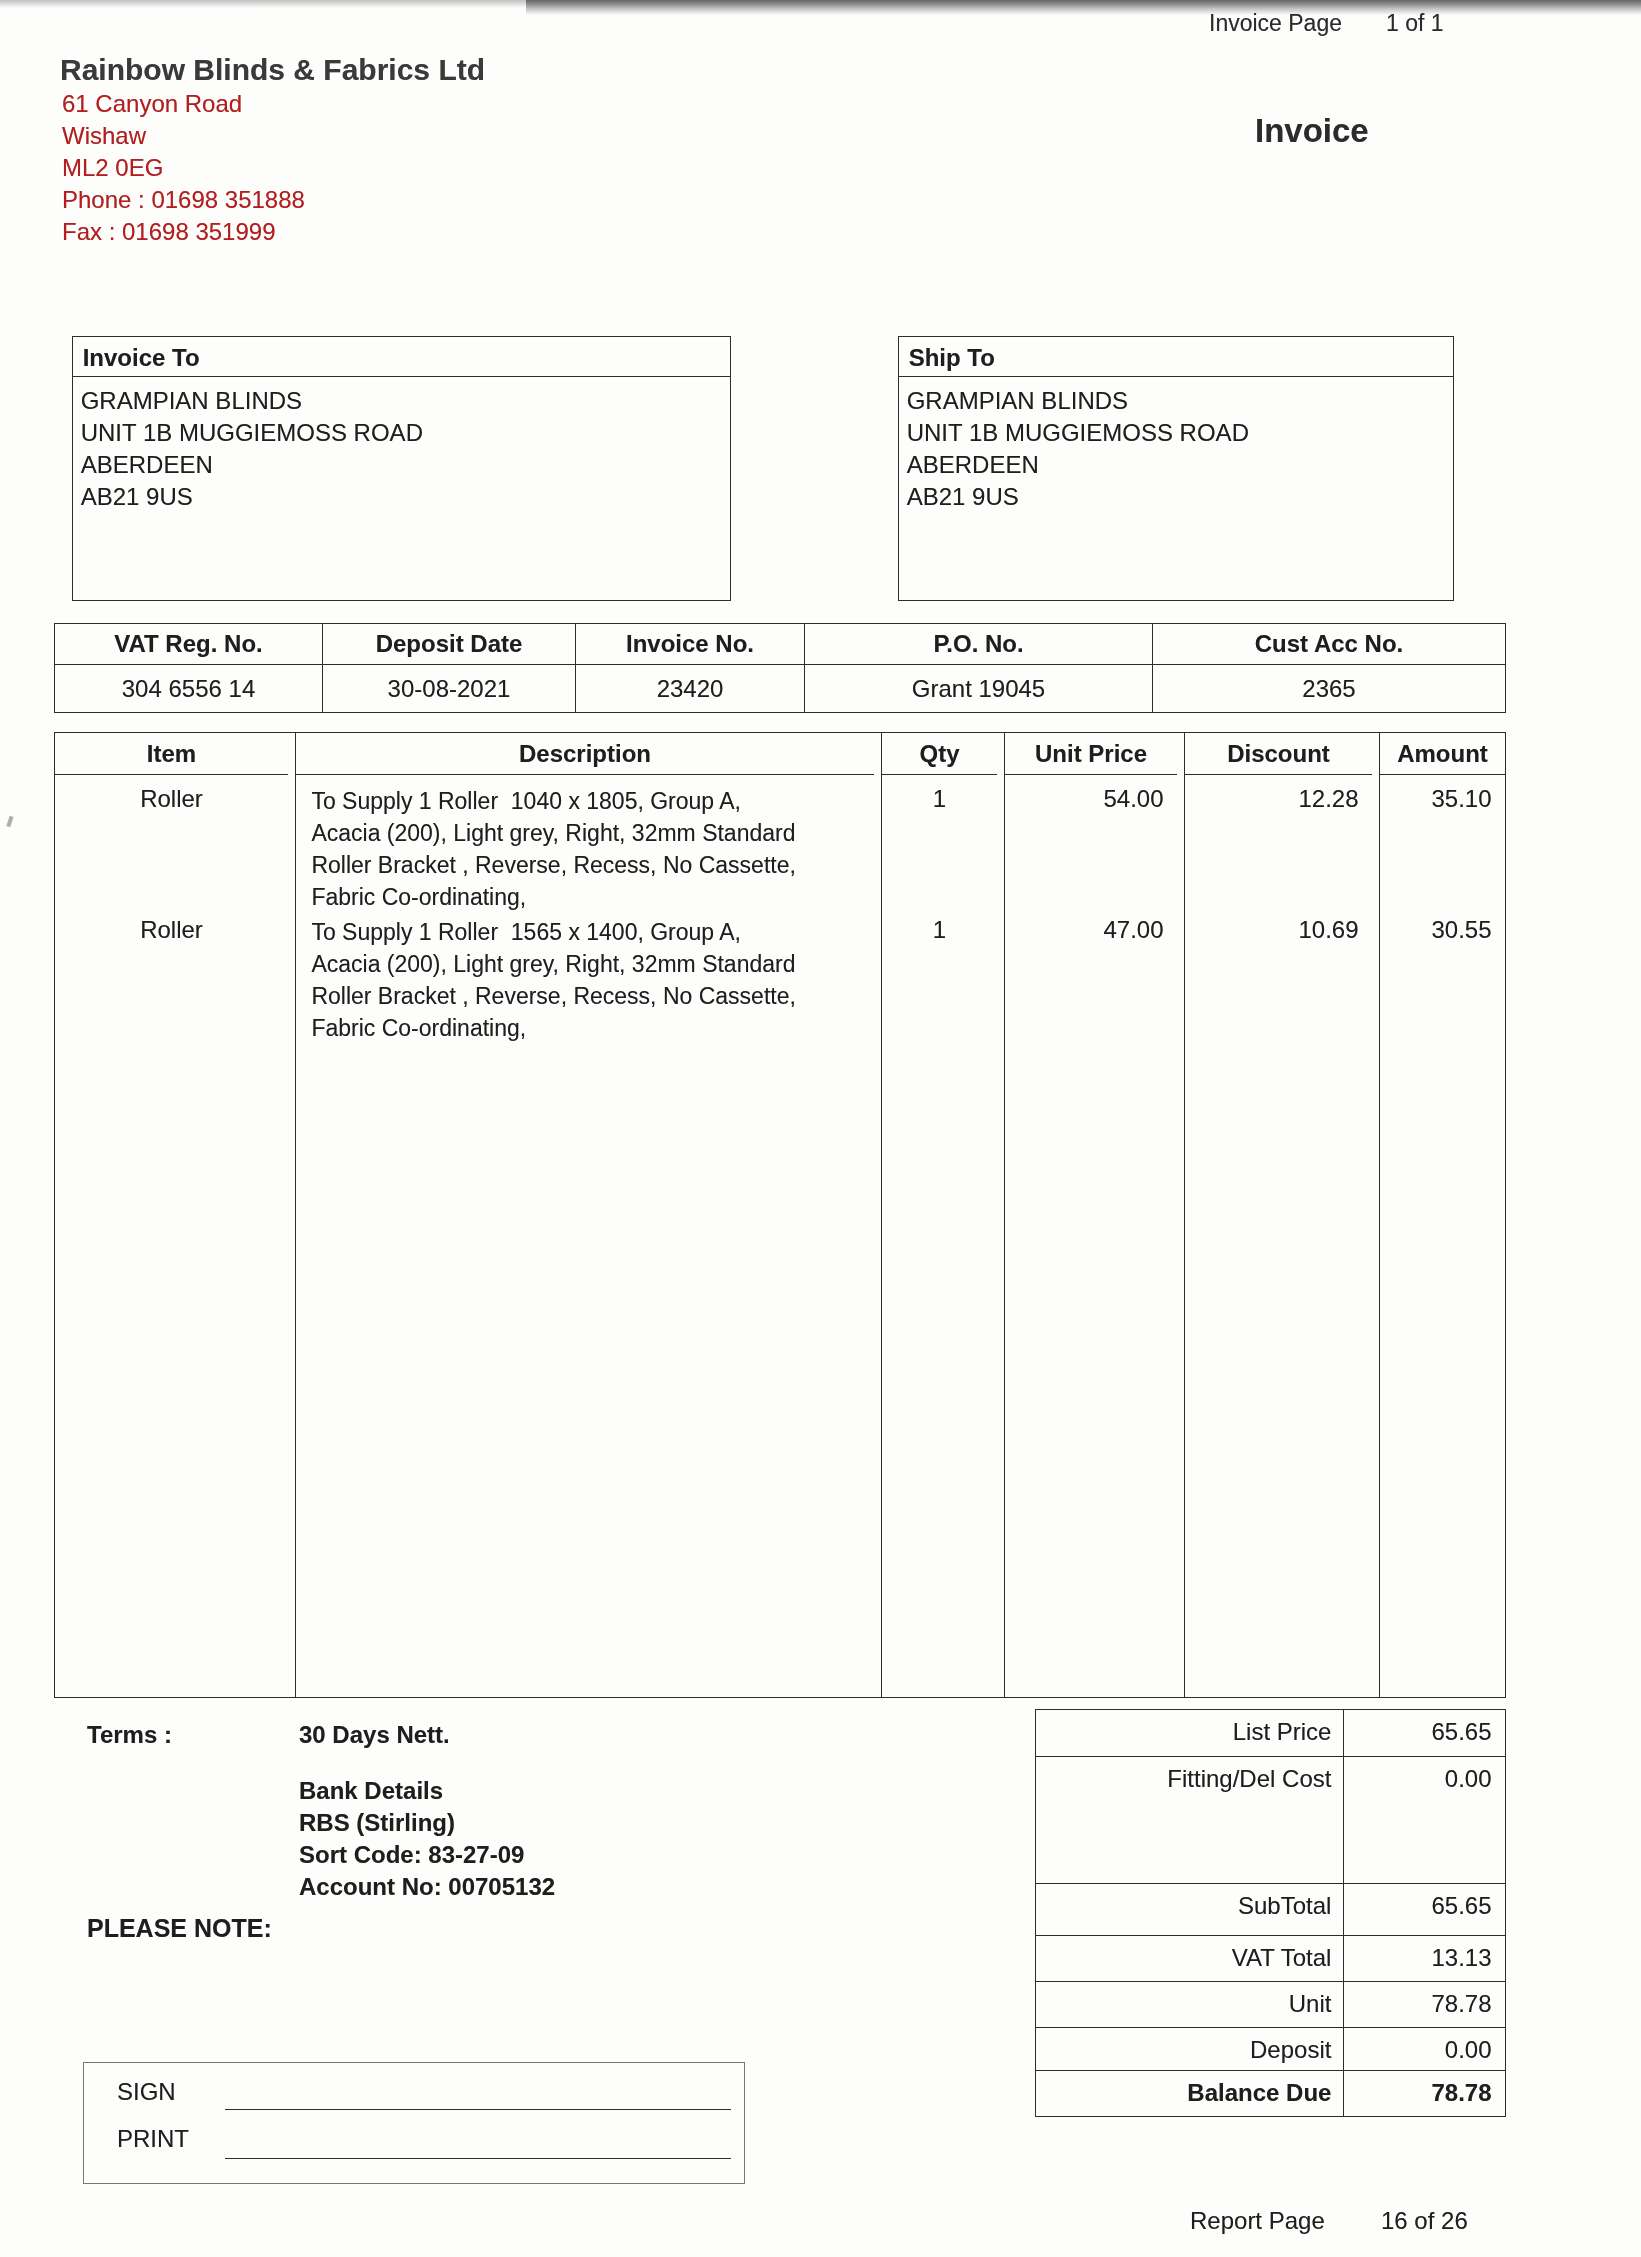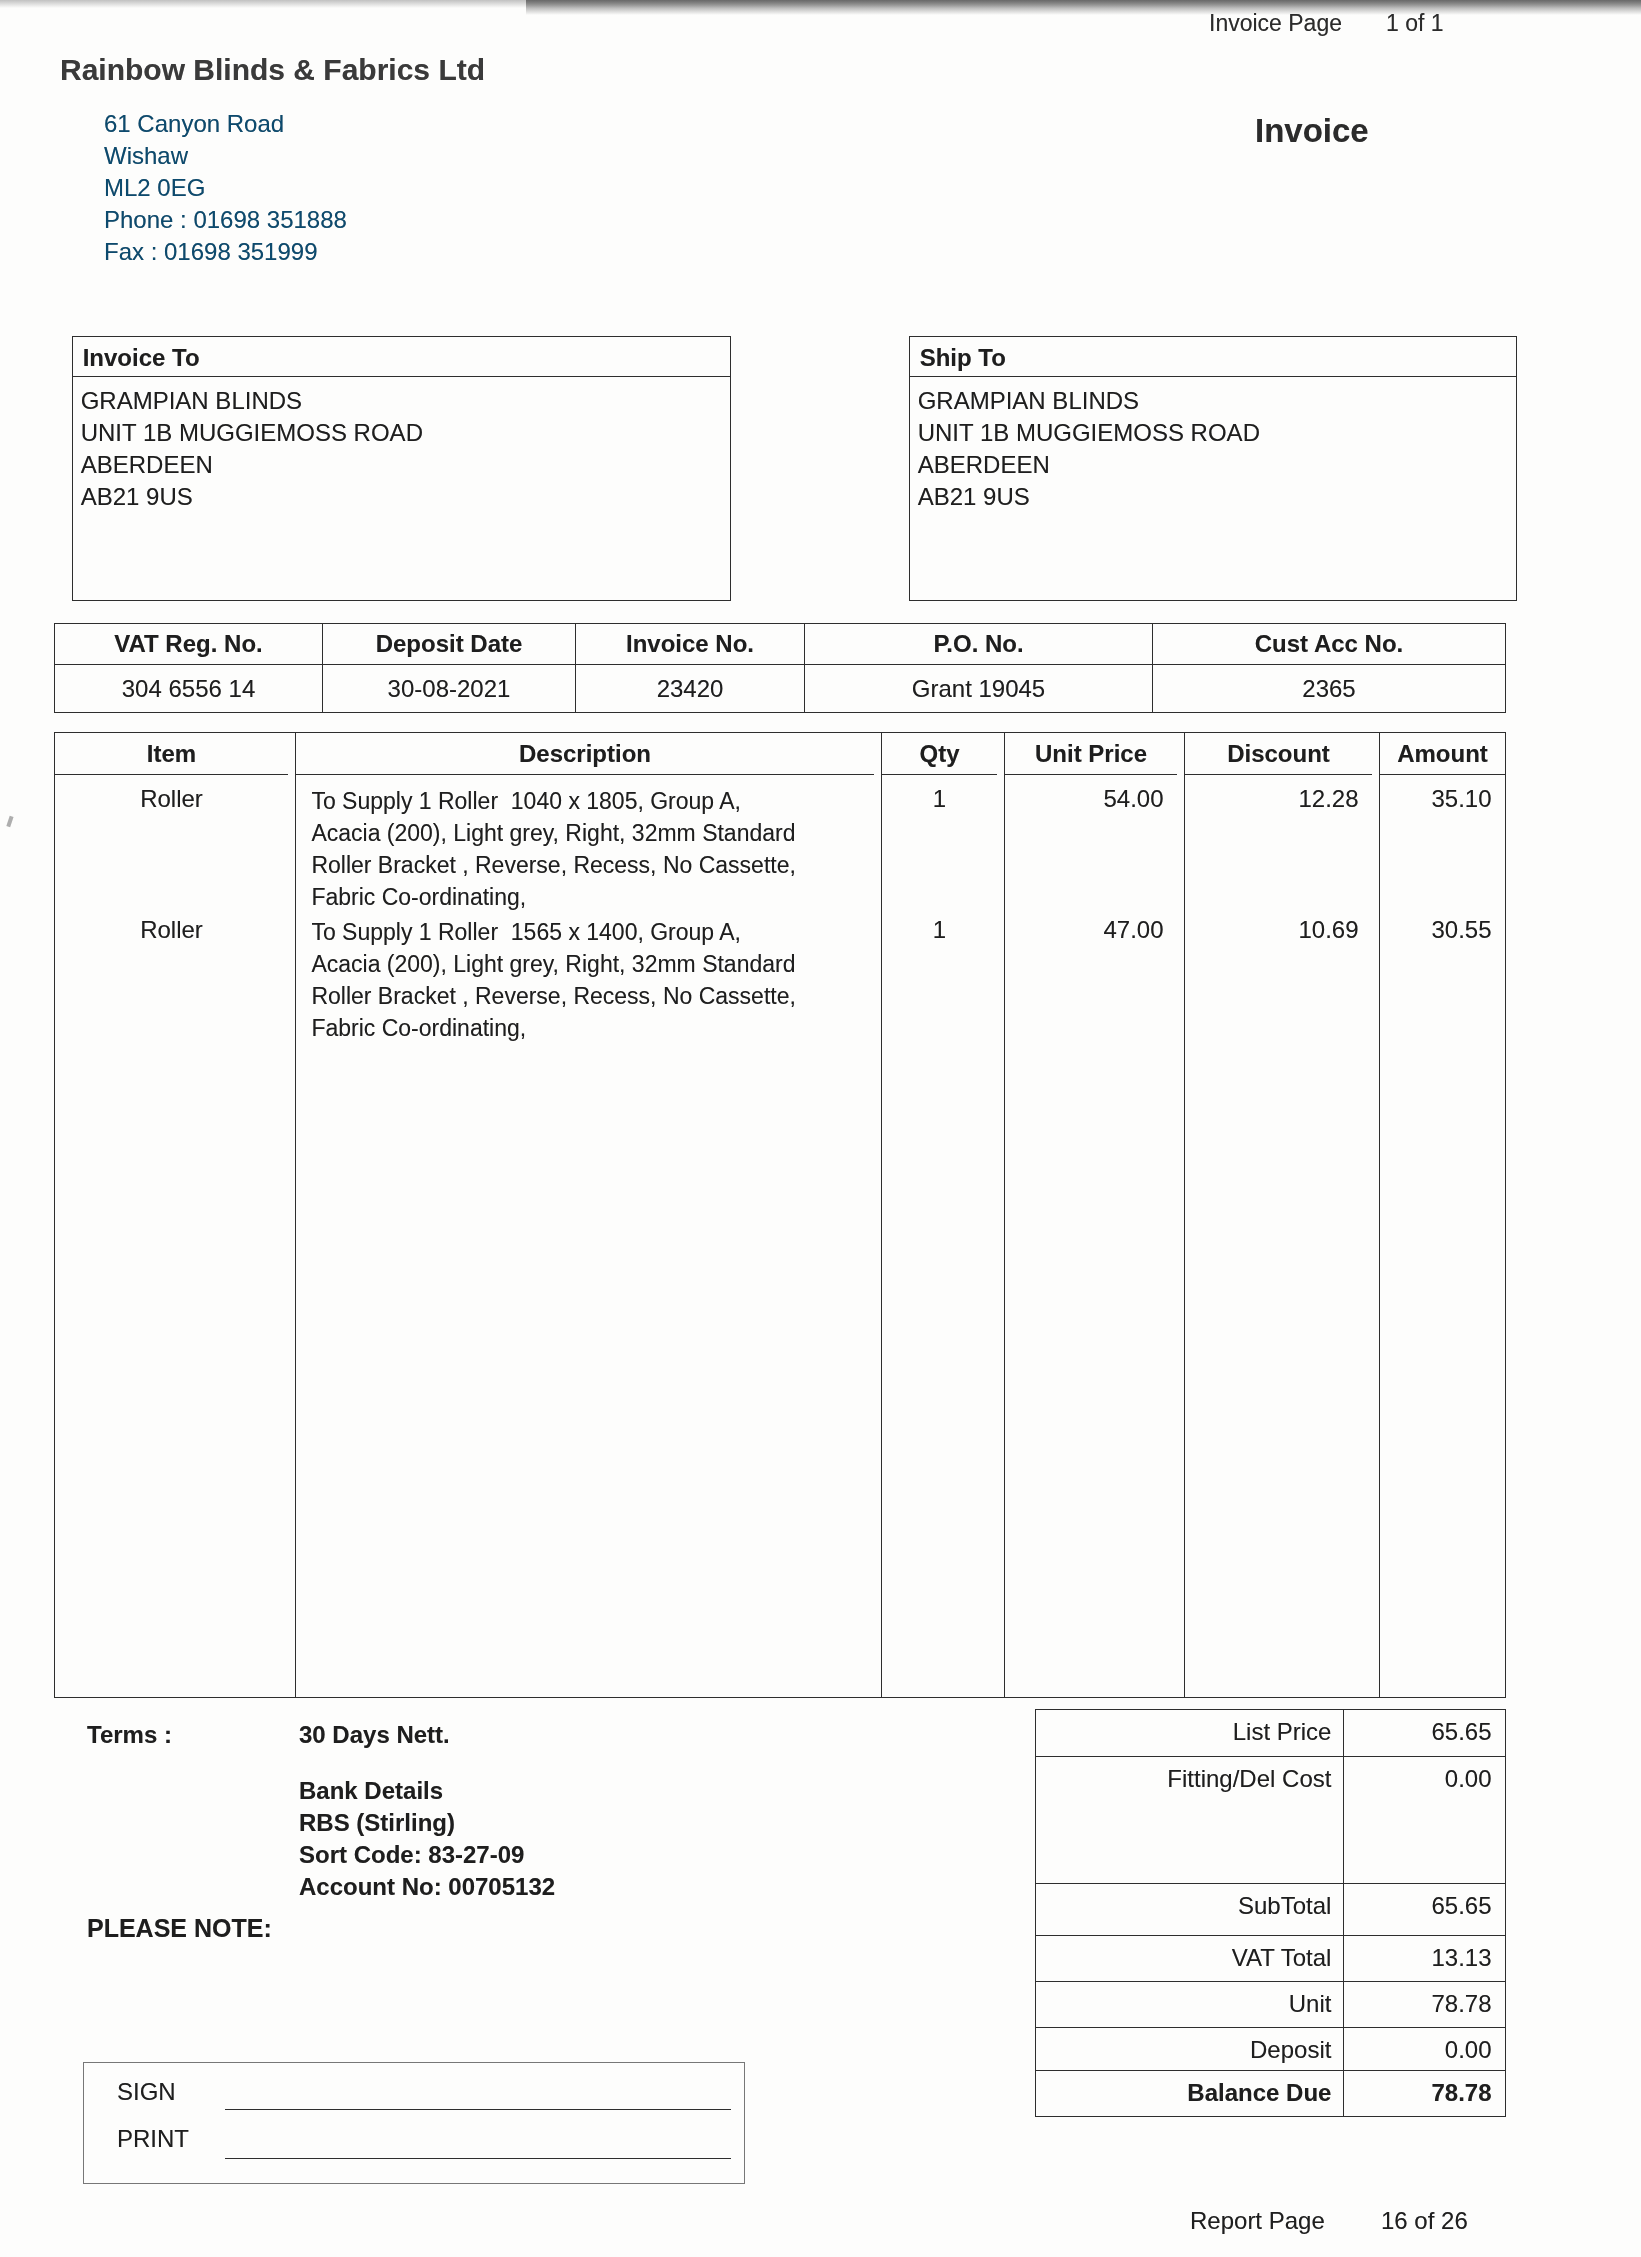--- a/index.html
+++ b/index.html
@@ -21,27 +21,27 @@
     background:linear-gradient(to bottom, rgba(120,120,120,0.45), rgba(120,120,120,0)); }
   .scan-band-right { left:526px; top:0; width:1115px; height:14.5px;
     background:linear-gradient(to bottom, rgba(90,90,90,0.85), rgba(90,90,90,0)); }
   .scan-tick { left:7.7px; top:816px; width:3.9px; height:10.6px;
     background:rgba(110,110,110,0.55); transform:rotate(18deg); }
 
   
   .top-meta { left:1209px; top:9.7px; font-size:23px; color:#2b2b2b; }
   .top-meta .pg { margin-left:44px; }
   .company-name { left:60px; top:53px; font-size:30px; font-weight:bold; color:#3a3a3a; }
-  .company-address { left:62px; top:108px; font-size:24px; line-height:32px; color:#0c4a6e;margin-left:42px; }
+  .company-address { left:62px; top:88px; font-size:24px; line-height:32px; color:#b91c1c; }
   .invoice-title { left:1255px; top:112px; font-size:33px; font-weight:bold; color:#2b2b2b; }
 
   
   .addr-box { border:1.9px solid #2e2e2e; }
   .invoice-to-box { left:72px; top:336px; width:659px; height:265px; }
-  .ship-to-box  { left:898px; top:336px; width:608px; height:265px;margin-left:11px; }
+  .ship-to-box  { left:898px; top:336px; width:556px; height:265px; }
   .addr-label { height:40px; border-bottom:1.9px solid #2e2e2e; font-weight:bold;
     font-size:24px; padding:6.8px 0 0 9.7px; }
   .addr-body { padding:7.7px 0 0 7.7px; font-size:24px; line-height:32px; }
 
   
   .meta-table { left:54px; top:623px; width:1452px; height:90px;
     border:1.9px solid #2e2e2e; display:flex; }
   .meta-col { display:flex; flex-direction:column; }
   .meta-col + .meta-col { border-left:1.9px solid #2e2e2e; }
   .mc0 { width:267px; } .mc1 { width:253px; } .mc2 { width:229px; }

